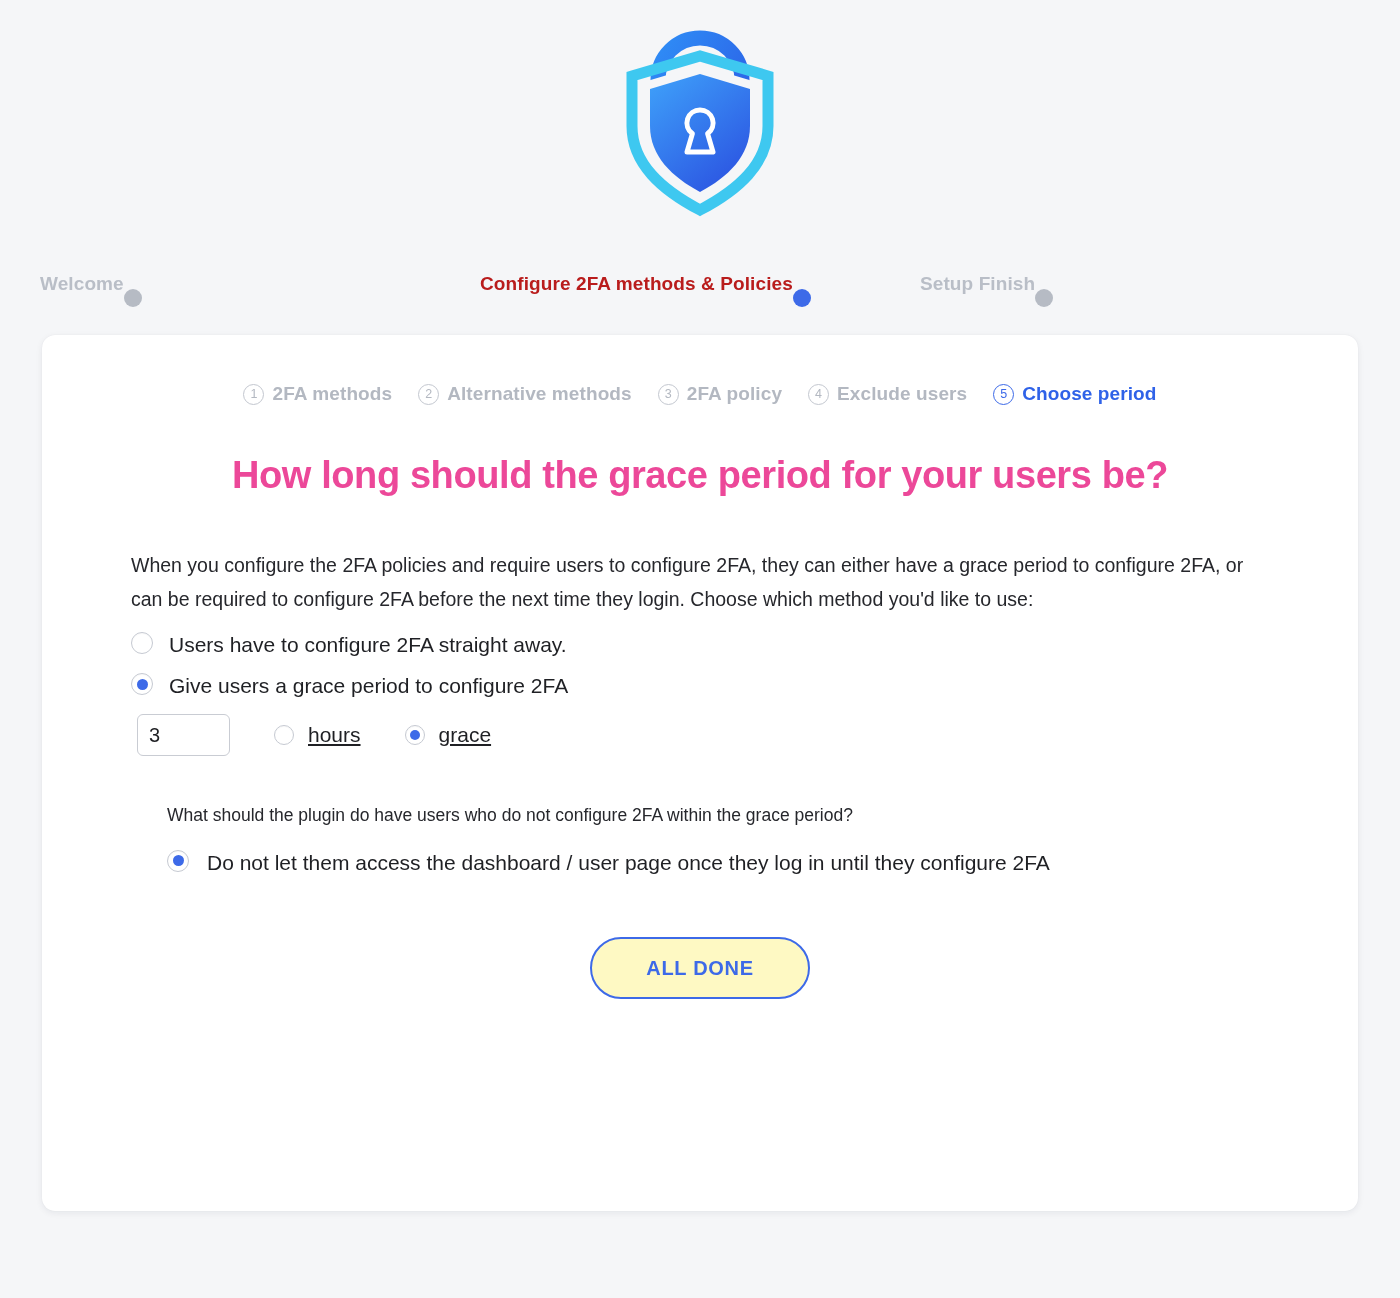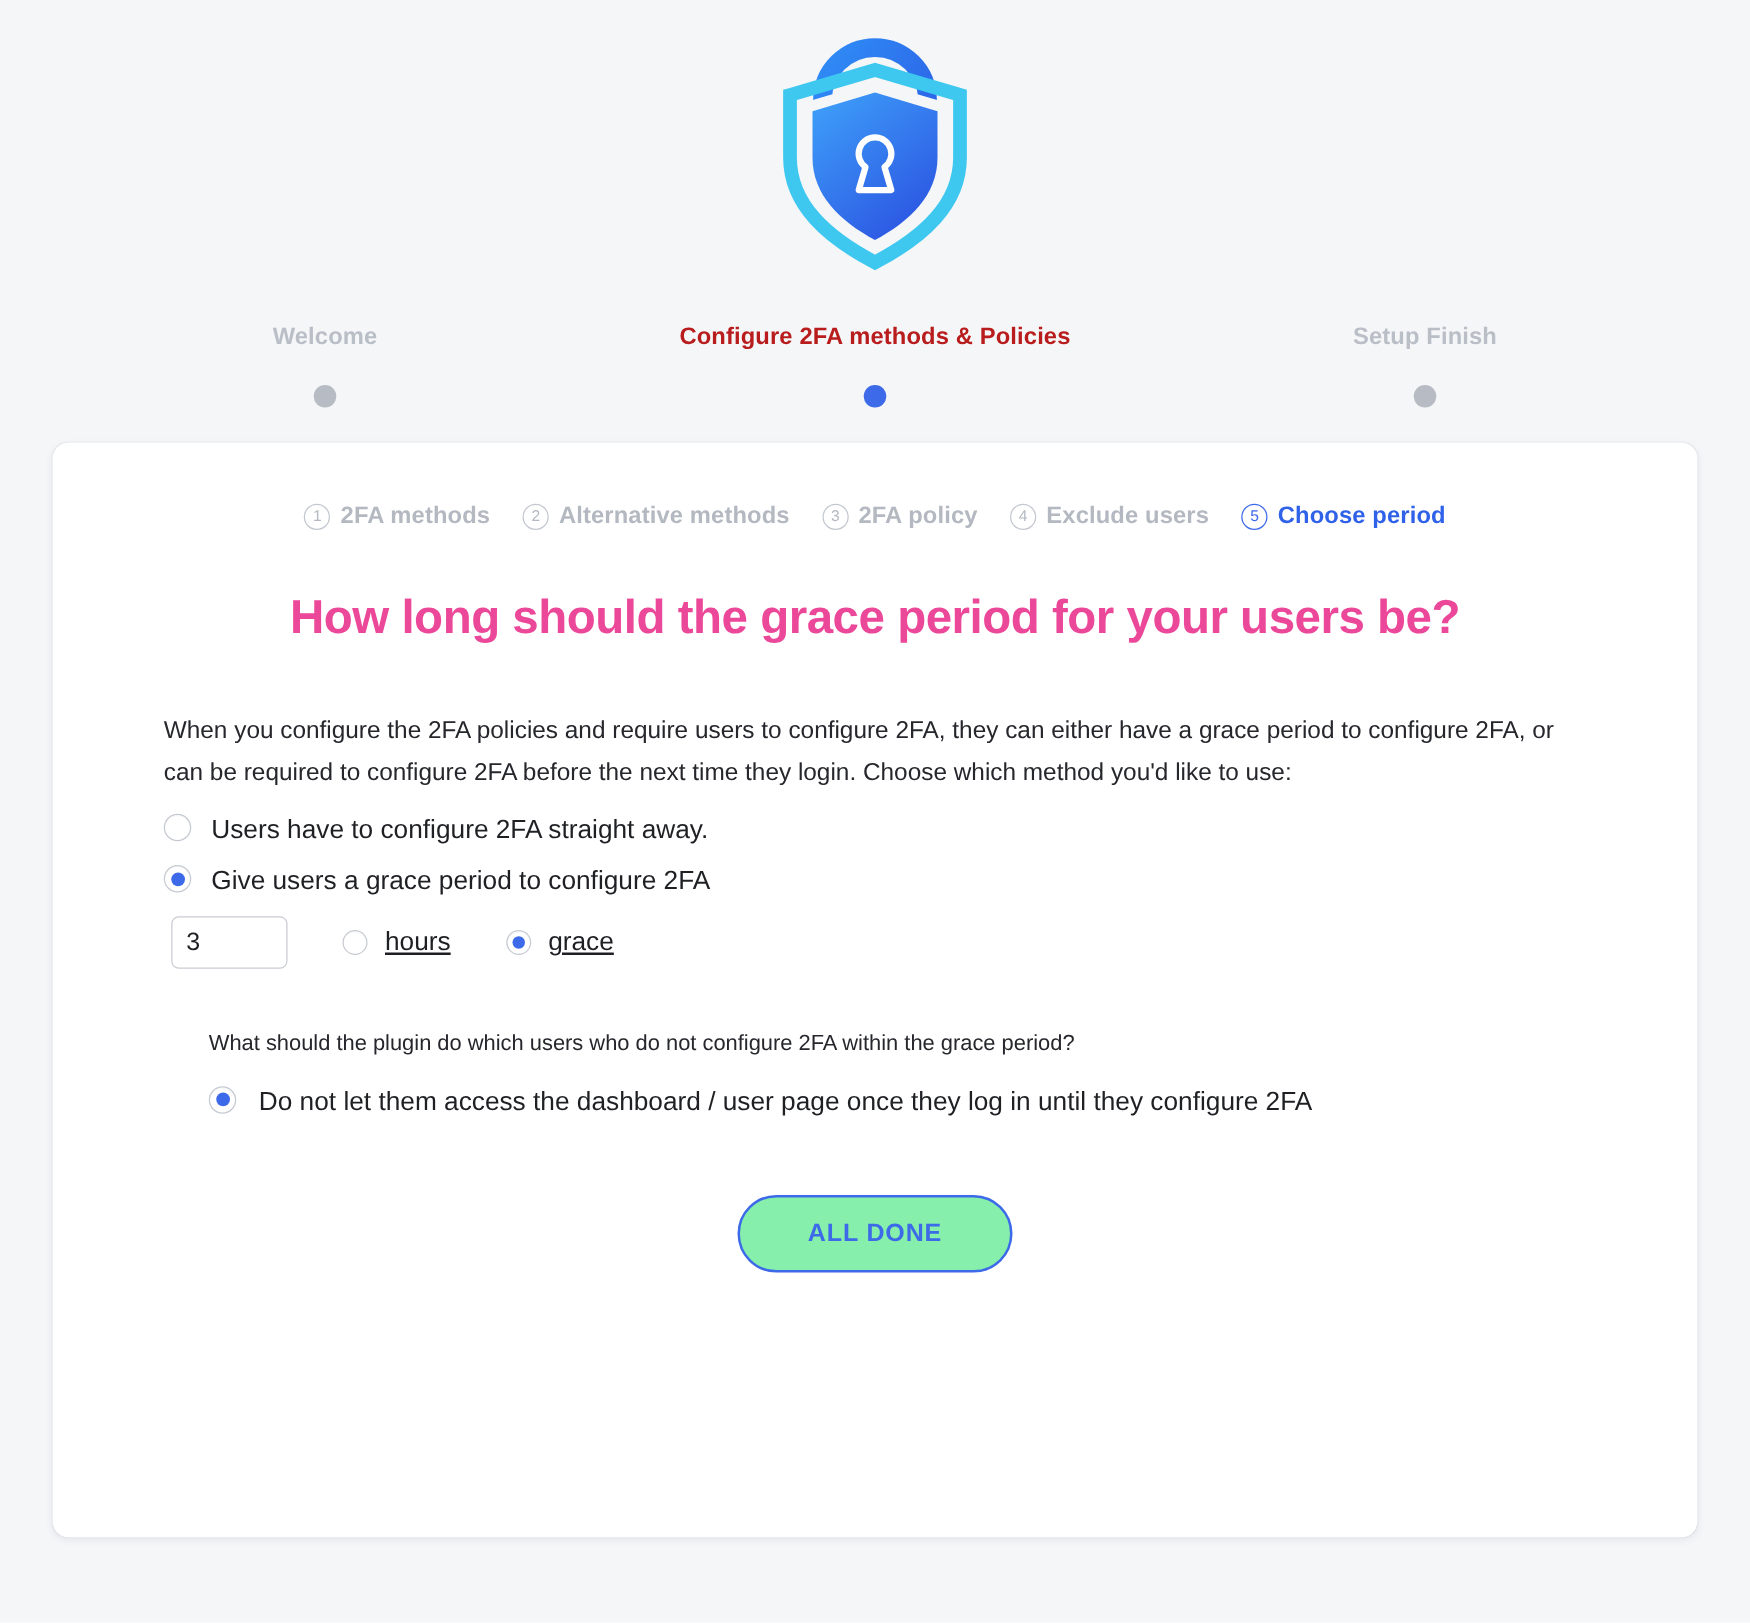--- a/index.html
+++ b/index.html
@@ -27,21 +27,21 @@
 
   
   .wizard {
     display: flex;
     width: 1320px;
     margin: 42px auto 0 auto;
   }
   .wizard-step {
     flex: 1;
     display: flex;
-    flex-direction: column;
+    flex-direction: row;
     align-items: center;
   }
   .wizard-label {
     font-size: 19px;
     font-weight: bold;
     letter-spacing: 0.1px;
     color: #b9bec7;
     line-height: 1;
   }
   .wizard-step.active .wizard-label { color: #b91c1c; }
@@ -209,21 +209,21 @@
 
   
   .btn-wrap {
     display: flex;
     justify-content: center;
     margin-top: 62px;
   }
   .all-done-btn {
     border: 2.5px solid #3d6ae8;
     color: #3d6ae8;
-    background: #86efac;
+    background: #fef9c3;
     border-radius: 40px;
     font-size: 20px;
     font-weight: bold;
     letter-spacing: 0.7px;
     padding: 19px 54px;
     font-family: "Liberation Sans", sans-serif;
     cursor: pointer;
     line-height: 1;
   }
 </style>
@@ -317,21 +317,21 @@
       <label class="unit">
         <span class="radio sm"></span>
         <span class="unit-label">hours</span>
       </label>
       <label class="unit">
         <span class="radio sm checked"></span>
         <span class="unit-label">grace</span>
       </label>
     </div>
 
-    <p class="subquestion">What should the plugin do which users who do not configure 2FA within the grace period?</p>
+    <p class="subquestion">What should the plugin do have users who do not configure 2FA within the grace period?</p>
 
     <div class="consequences">
       <div class="opt-row">
         <span class="radio checked"></span>
         <span class="opt-label">Do not let them access the dashboard / user page once they log in until they configure 2FA</span>
       </div>
     </div>
 
     <div class="btn-wrap">
       <button class="all-done-btn">ALL DONE</button>

